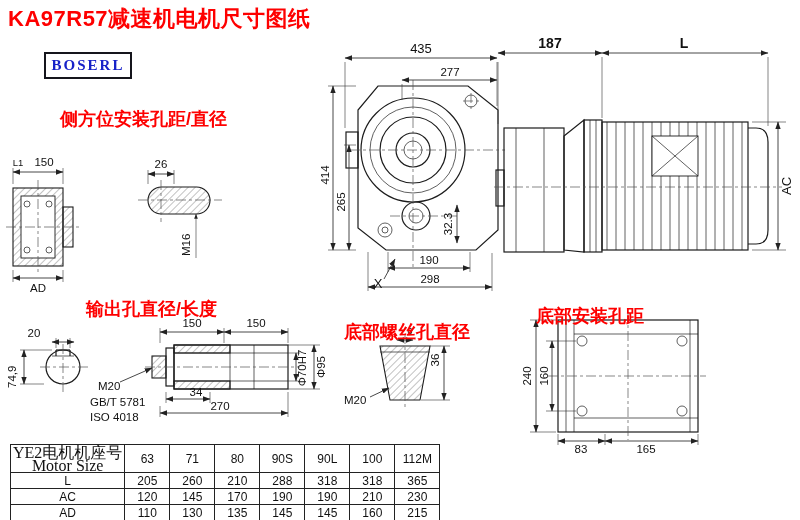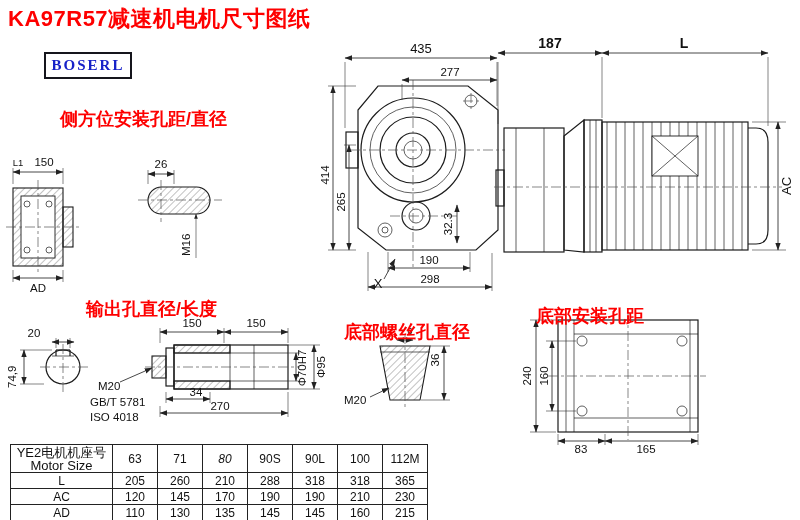--- a/index.html
+++ b/index.html
@@ -16,21 +16,21 @@
   .cl { fill:none; stroke:#555; stroke-width:0.7; stroke-dasharray:10 3 3 3; }
   .dl { fill:none; stroke:#333; stroke-width:0.9; }
   .xl { fill:none; stroke:#333; stroke-width:0.6; }
   .ht { fill:url(#h); stroke:#1c1c1c; stroke-width:1.1; }
   text.d { font-family:"Liberation Sans",sans-serif; font-size:11.5px; fill:#111; }
   text.dm { font-size:13px; }
   text.db { font-size:14px; font-weight:bold; }
   text.ds { font-size:9.5px; }
   table.spec { position:absolute; left:10px; top:444px; border-collapse:collapse; table-layout:fixed; background:#fff; }
   .spec td { border:1px solid #222; text-align:center; font-size:12px; color:#111; height:16px; padding:0 2px; white-space:nowrap; }
-  .spec td.hdr { height:28px; font-size:13px; line-height:13px; }
+  .spec td.hdr { height:28px; font-size:16px; line-height:13px;font-family:Liberation Serif, serif; }
 </style>
 </head>
 <body>
 
 <div class="canvas">
 
   <svg class="drawing" width="800" height="520" viewBox="0 0 800 520">
     <defs>
       <pattern id="h" width="5" height="5" patternUnits="userSpaceOnUse" patternTransform="rotate(45)">
         <line x1="0" y1="0" x2="0" y2="5" stroke="#666" stroke-width="0.8"></line>
@@ -277,21 +277,21 @@
 
   <table class="spec">
     <tbody>
         <tr>
       <td class="hdr" style="width:102px;">
         <div>YE2电机机座号</div>
         <div>Motor Size</div>
       </td>
       <td style="width:45px;">63</td>
       <td style="width:45px;">71</td>
-      <td style="width:45px;font-style:italic;">80</td>
+      <td style="width:45px;">80</td>
       <td style="width:45px;">90S</td>
       <td style="width:45px;">90L</td>
       <td style="width:45px;">100</td>
       <td style="width:45px;">112M</td>
     </tr>
     <tr>
       <td>L</td>
       <td>205</td>
       <td>260</td>
       <td>210</td>

